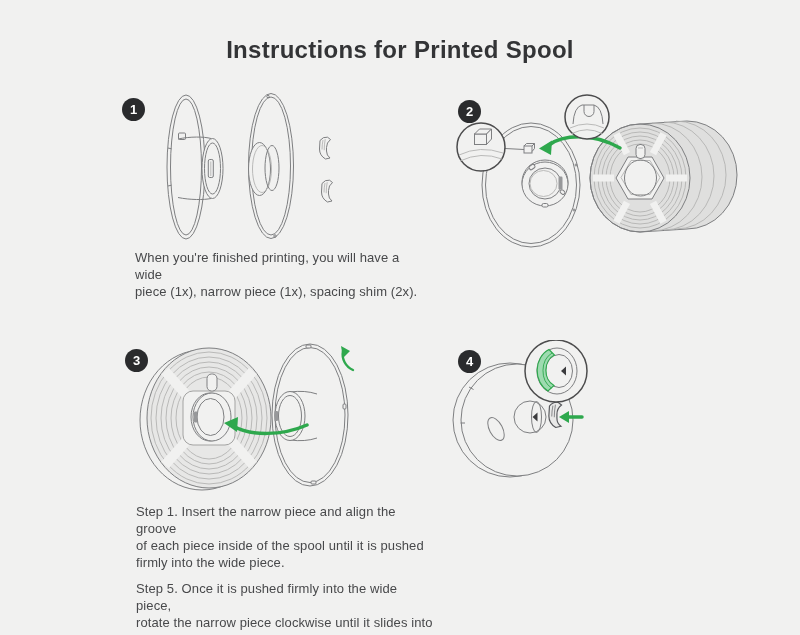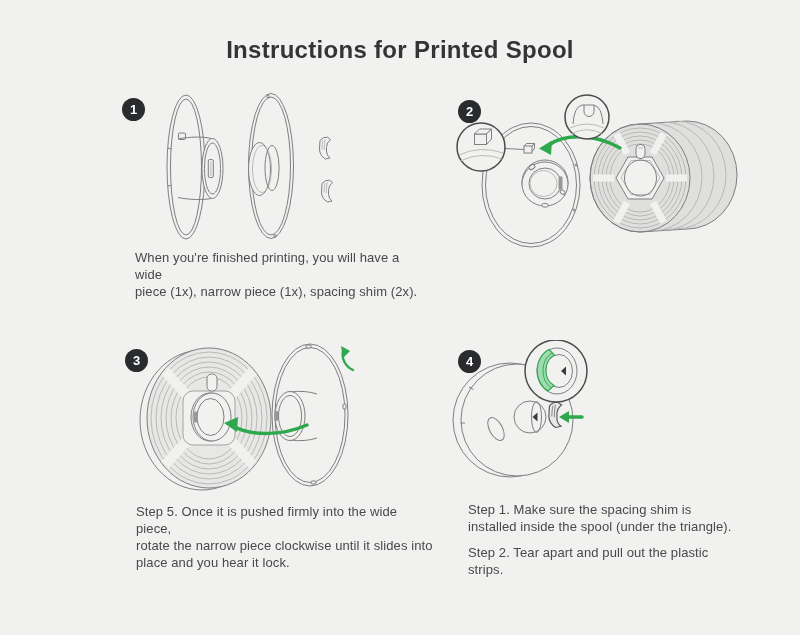--- a/index.html
+++ b/index.html
@@ -187,20 +187,23 @@
       <g>
         <path class="grn" d="M197,85 C172,96 140,96 123,86"></path>
         <polygon class="grnh" points="114,83 128,77 127,92"></polygon>
       </g>
       <g>
         <path class="grn2" d="M243,30 A17,17 0 0 1 233,11"></path>
         <polygon class="grnh" points="231,6 240,11 233,18"></polygon>
       </g>
     </svg>
     <div class="caption">
+      <p>Step 1. Insert the narrow piece and align the groove
+of each piece inside of the spool until it is pushed
+firmly into the wide piece.</p>
       <p>Step 5. Once it is pushed firmly into the wide piece,
 rotate the narrow piece clockwise until it slides into
 place and you hear it lock.</p>
     </div>
   </section>
 
   <section class="quad q4">
     <div class="badge">4</div>
     <svg width="300" height="162" viewBox="0 0 300 162">
       <g>
@@ -222,20 +225,15 @@
       </g>
       <g>
         <circle class="dkf" cx="106" cy="31" r="31"></circle>
         <ellipse class="ln" cx="107" cy="31" rx="20" ry="23"></ellipse>
         <ellipse class="ln" cx="109" cy="31" rx="13.5" ry="16.5"></ellipse>
         <path d="M99,9.5 A20,23 0 0 0 98,51 L104,45.5 A13.5,16.5 0 0 1 104.5,15 Z" fill="#9edbb0" stroke="#2ea84d" stroke-width="1.2"></path>
         <path d="M102,13 A17,20 0 0 0 101.5,48" fill="none" stroke="#2ea84d" stroke-width=".9"></path>
         <polygon class="tri" points="111,31 116,26.5 116,35.5"></polygon>
       </g>
     </svg>
-    <div class="caption">
-      <p>Step 1. Make sure the spacing shim is
-installed inside the spool (under the triangle).</p>
-      <p>Step 2. Tear apart and pull out the plastic strips.</p>
-    </div>
   </section>
 
 </div>
 
 </body></html>

